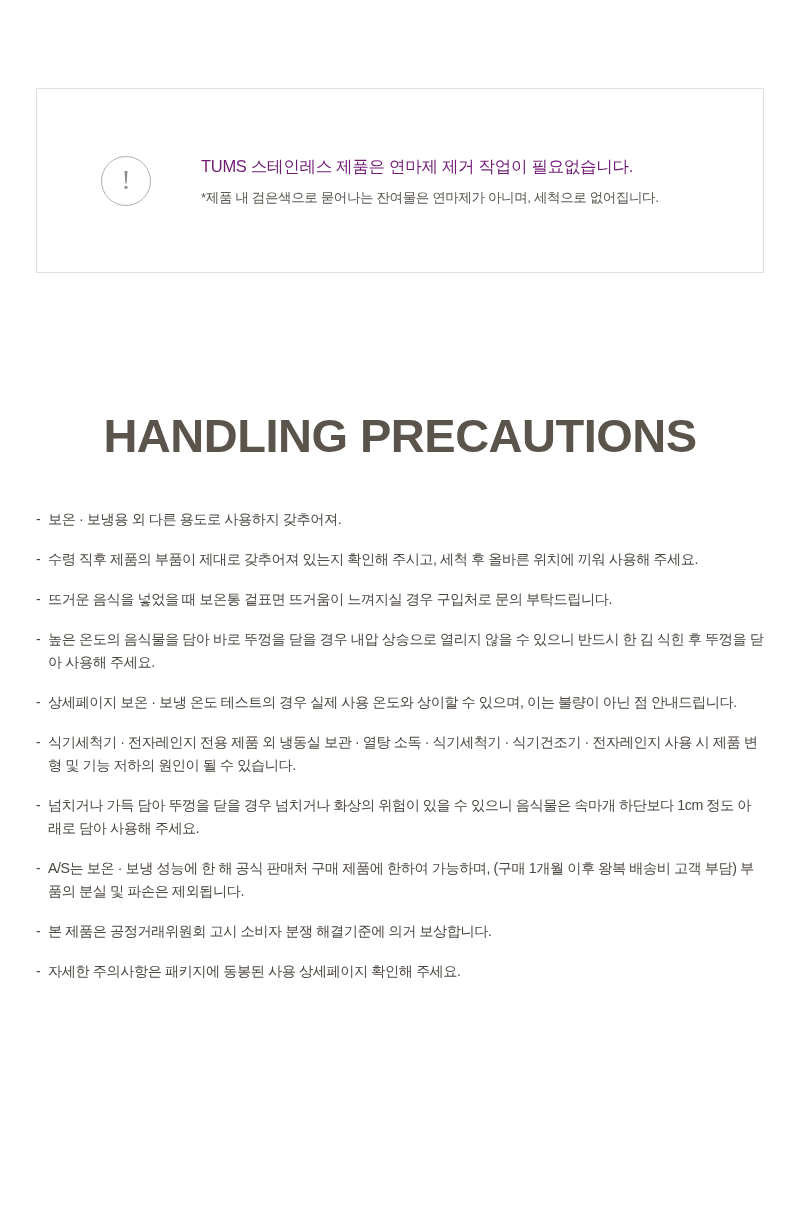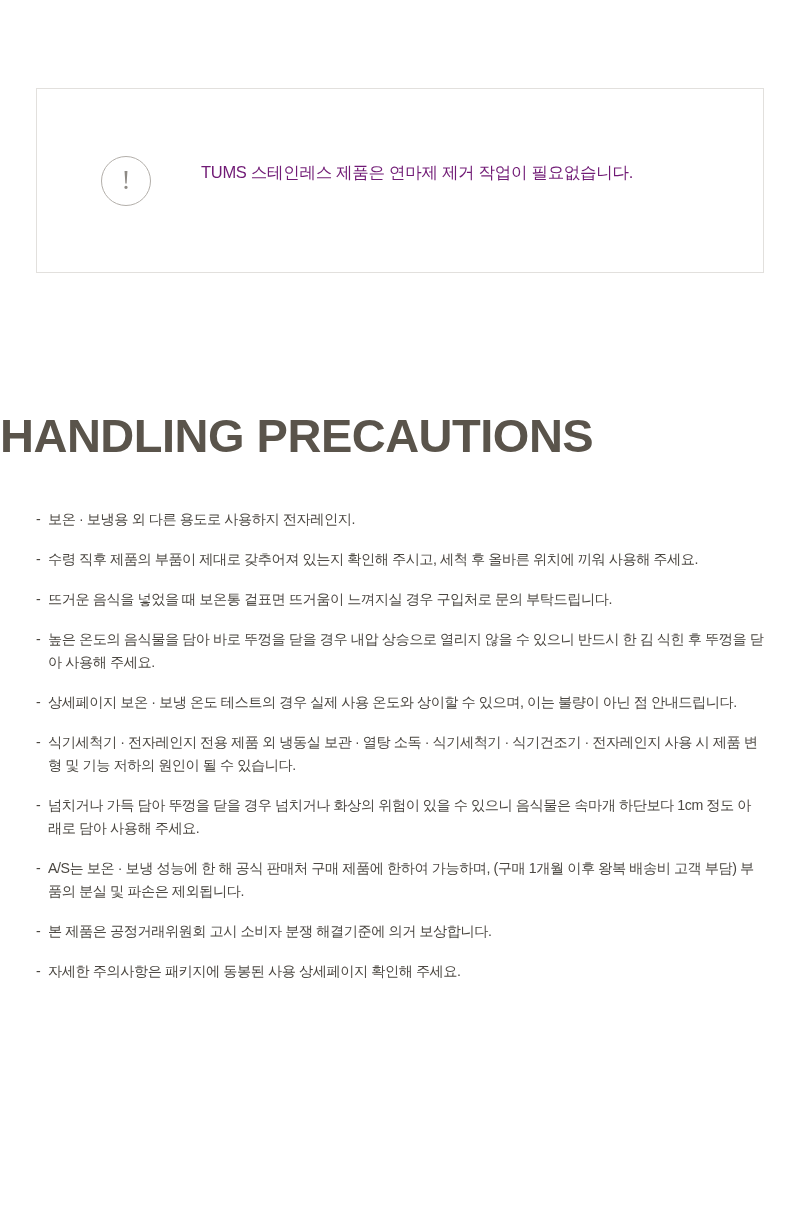--- a/index.html
+++ b/index.html
@@ -72,20 +72,21 @@
     margin-bottom: 0;
     letter-spacing: -0.4px;
   }
 
   
   .heading {
     position: absolute;
     left: 0;
     top: 408px;
     width: 800px;
+    text-align: center;
     font-size: 47px;
     font-weight: bold;
     letter-spacing: -0.5px;
     color: #5a544b;
     font-family: "Liberation Sans", sans-serif;
   }
 
   
   .list {
     position: absolute;
@@ -115,29 +116,30 @@
 <body>
 
 <div class="page">
 
   <div class="notice">
     <div class="notice-icon">
       <span>!</span>
     </div>
     <div class="notice-text">
       <div class="notice-line">TUMS 스테인레스 제품은 연마제 제거 작업이 필요없습니다.</div>
+      <div class="notice-line small">*제품 내 검은색으로 묻어나는 잔여물은 연마제가 아니며, 세척으로 없어집니다.</div>
     </div>
   </div>
 
   <div class="heading">HANDLING PRECAUTIONS</div>
 
   <div class="list">
     <div class="list-item">
       <span class="dash">-</span>
-      <span class="item-text">보온 · 보냉용 외 다른 용도로 사용하지 전자레인지.</span>
+      <span class="item-text">보온 · 보냉용 외 다른 용도로 사용하지 갖추어져.</span>
     </div>
     <div class="list-item">
       <span class="dash">-</span>
       <span class="item-text">수령 직후 제품의 부품이 제대로 갖추어져 있는지 확인해 주시고, 세척 후 올바른 위치에 끼워 사용해 주세요.</span>
     </div>
     <div class="list-item">
       <span class="dash">-</span>
       <span class="item-text">뜨거운 음식을 넣었을 때 보온통 겉표면 뜨거움이 느껴지실 경우 구입처로 문의 부탁드립니다.</span>
     </div>
     <div class="list-item">

